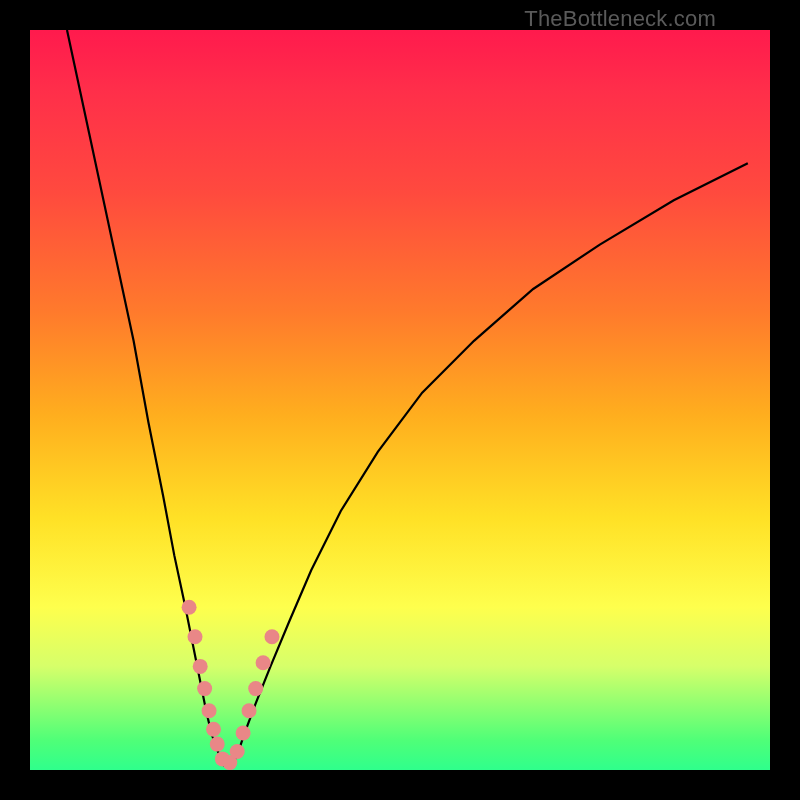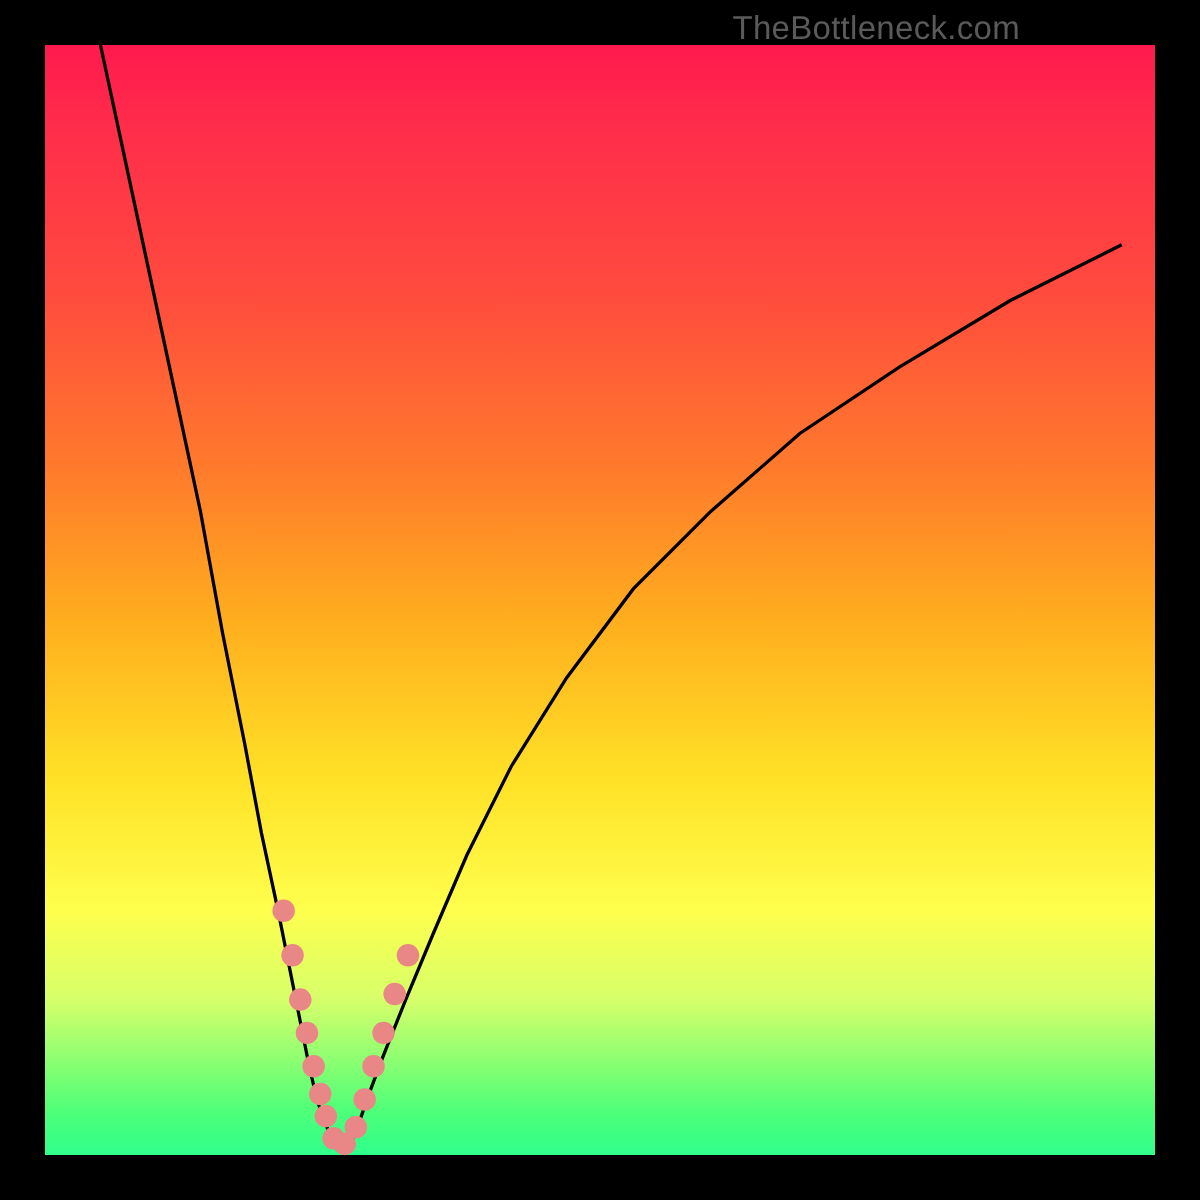--- a/index.html
+++ b/index.html
@@ -9,20 +9,21 @@
     height: 800px;
     overflow: hidden;
     background: #000;
     font-family: Arial, Helvetica, sans-serif;
   }
   .frame {
     position: relative;
     width: 688px;
     height: 800px;
     background: #000;
+    padding-left: 36px;
   }
   .plot {
     position: absolute;
     left: 30px;
     top: 30px;
     width: 740px;
     height: 740px;
     
     background: linear-gradient(to bottom,
       #ff1a4d 0%,

